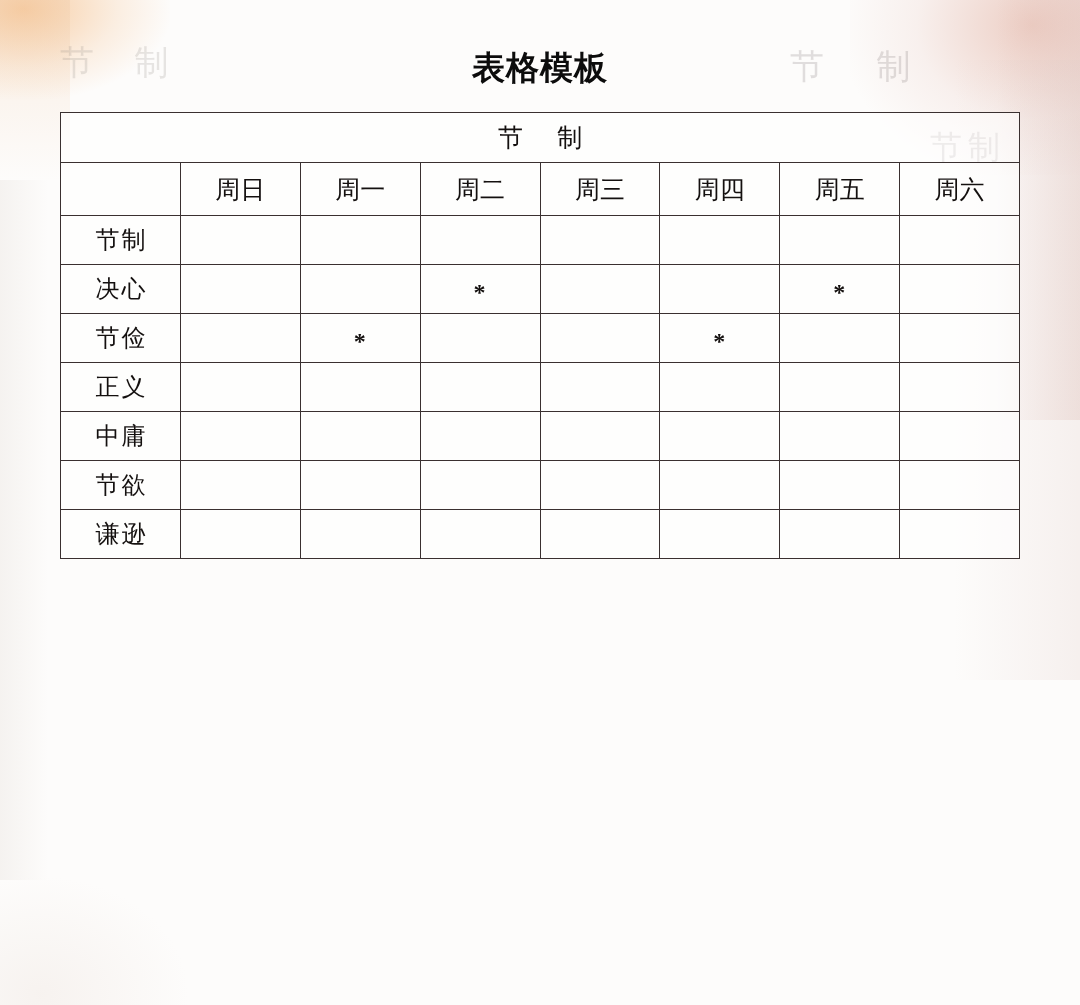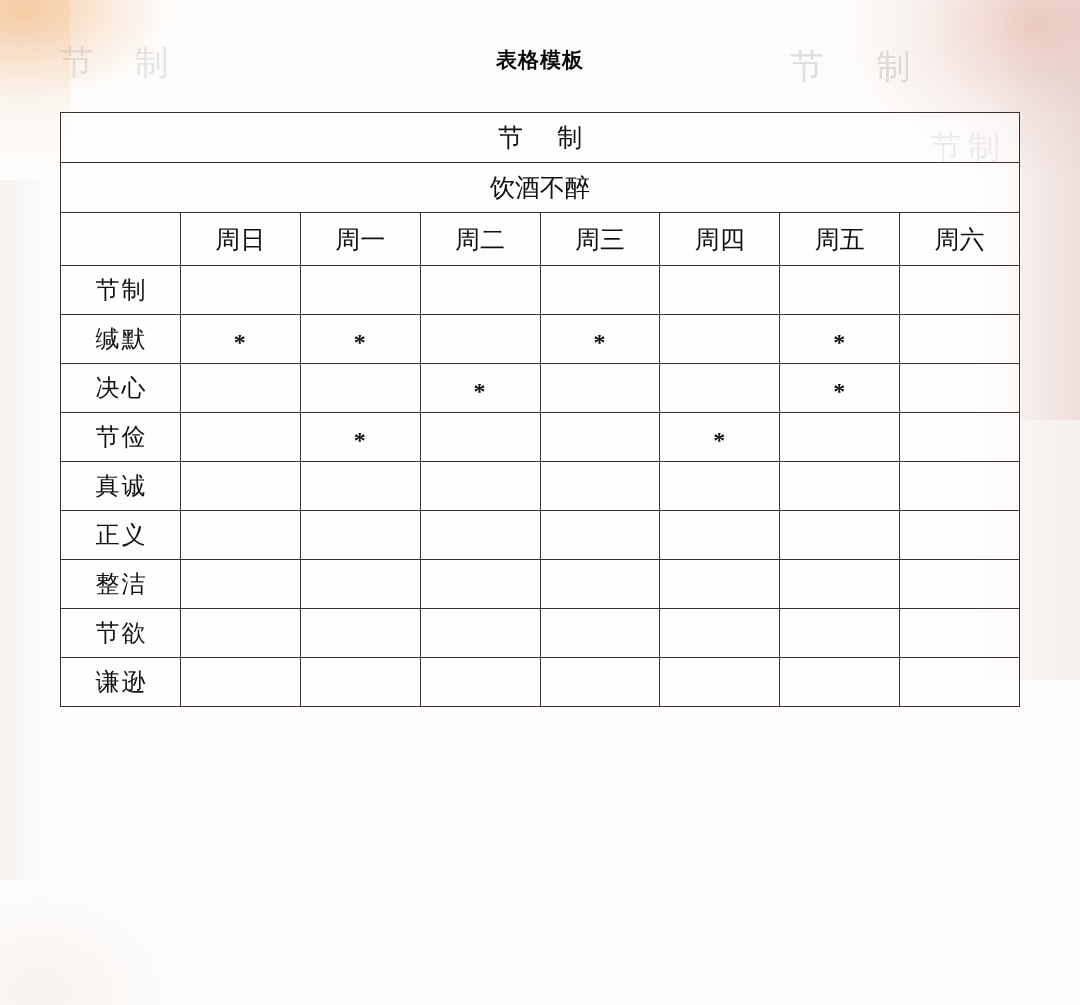--- a/index.html
+++ b/index.html
@@ -73,21 +73,21 @@
 
   
   #doc-title {
     position: absolute;
     top: 46px;
     left: 0;
     width: 1080px;
     text-align: center;
     font-family: "DejaVu Sans", "Liberation Sans", sans-serif;
     font-weight: bold;
-    font-size: 21px;
+    font-size: 33px;
     letter-spacing: 1px;
     color: #0c0c0c;
   }
 
   
   #virtue-table-wrap {
     position: absolute;
     left: 60px;
     top: 112px;
     width: 960px;
@@ -167,23 +167,20 @@
 </div>
 
 <div id="doc-title">表格模板</div>
 
 <div id="virtue-table-wrap">
   <table class="vtable">
     <tbody id="vtable-body">
         <tr class="banner banner-title">
           <td colspan="8">节 制</td>
         </tr>
-        <tr class="banner">
-          <td colspan="8">饮酒不醉</td>
-        </tr>
         <tr class="weekday-head">
           <td class="corner"></td>
           <td>周日</td>
           <td>周一</td>
           <td>周二</td>
           <td>周三</td>
           <td>周四</td>
           <td>周五</td>
           <td>周六</td>
         </tr>
@@ -191,71 +188,51 @@
           <td class="rowlabel">节制</td>
           <td class="daycell"><span class="mark"></span></td>
           <td class="daycell"><span class="mark"></span></td>
           <td class="daycell"><span class="mark"></span></td>
           <td class="daycell"><span class="mark"></span></td>
           <td class="daycell"><span class="mark"></span></td>
           <td class="daycell"><span class="mark"></span></td>
           <td class="daycell"><span class="mark"></span></td>
         </tr>
         <tr class="vrow">
-          <td class="rowlabel">缄默</td>
-          <td class="daycell"><span class="mark">*</span></td>
-          <td class="daycell"><span class="mark">*</span></td>
-          <td class="daycell"><span class="mark"></span></td>
-          <td class="daycell"><span class="mark">*</span></td>
-          <td class="daycell"><span class="mark"></span></td>
-          <td class="daycell"><span class="mark">*</span></td>
-          <td class="daycell"><span class="mark"></span></td>
-        </tr>
-        <tr class="vrow">
           <td class="rowlabel">决心</td>
           <td class="daycell"><span class="mark"></span></td>
           <td class="daycell"><span class="mark"></span></td>
           <td class="daycell"><span class="mark">*</span></td>
           <td class="daycell"><span class="mark"></span></td>
           <td class="daycell"><span class="mark"></span></td>
           <td class="daycell"><span class="mark">*</span></td>
           <td class="daycell"><span class="mark"></span></td>
         </tr>
         <tr class="vrow">
           <td class="rowlabel">节俭</td>
           <td class="daycell"><span class="mark"></span></td>
           <td class="daycell"><span class="mark">*</span></td>
           <td class="daycell"><span class="mark"></span></td>
           <td class="daycell"><span class="mark"></span></td>
           <td class="daycell"><span class="mark">*</span></td>
           <td class="daycell"><span class="mark"></span></td>
           <td class="daycell"><span class="mark"></span></td>
         </tr>
         <tr class="vrow">
-          <td class="rowlabel">真诚</td>
-          <td class="daycell"><span class="mark"></span></td>
-          <td class="daycell"><span class="mark"></span></td>
-          <td class="daycell"><span class="mark"></span></td>
-          <td class="daycell"><span class="mark"></span></td>
-          <td class="daycell"><span class="mark"></span></td>
-          <td class="daycell"><span class="mark"></span></td>
-          <td class="daycell"><span class="mark"></span></td>
-        </tr>
-        <tr class="vrow">
           <td class="rowlabel">正义</td>
           <td class="daycell"><span class="mark"></span></td>
           <td class="daycell"><span class="mark"></span></td>
           <td class="daycell"><span class="mark"></span></td>
           <td class="daycell"><span class="mark"></span></td>
           <td class="daycell"><span class="mark"></span></td>
           <td class="daycell"><span class="mark"></span></td>
           <td class="daycell"><span class="mark"></span></td>
         </tr>
         <tr class="vrow">
-          <td class="rowlabel">整洁</td>
+          <td class="rowlabel">中庸</td>
           <td class="daycell"><span class="mark"></span></td>
           <td class="daycell"><span class="mark"></span></td>
           <td class="daycell"><span class="mark"></span></td>
           <td class="daycell"><span class="mark"></span></td>
           <td class="daycell"><span class="mark"></span></td>
           <td class="daycell"><span class="mark"></span></td>
           <td class="daycell"><span class="mark"></span></td>
         </tr>
         <tr class="vrow">
           <td class="rowlabel">节欲</td>

